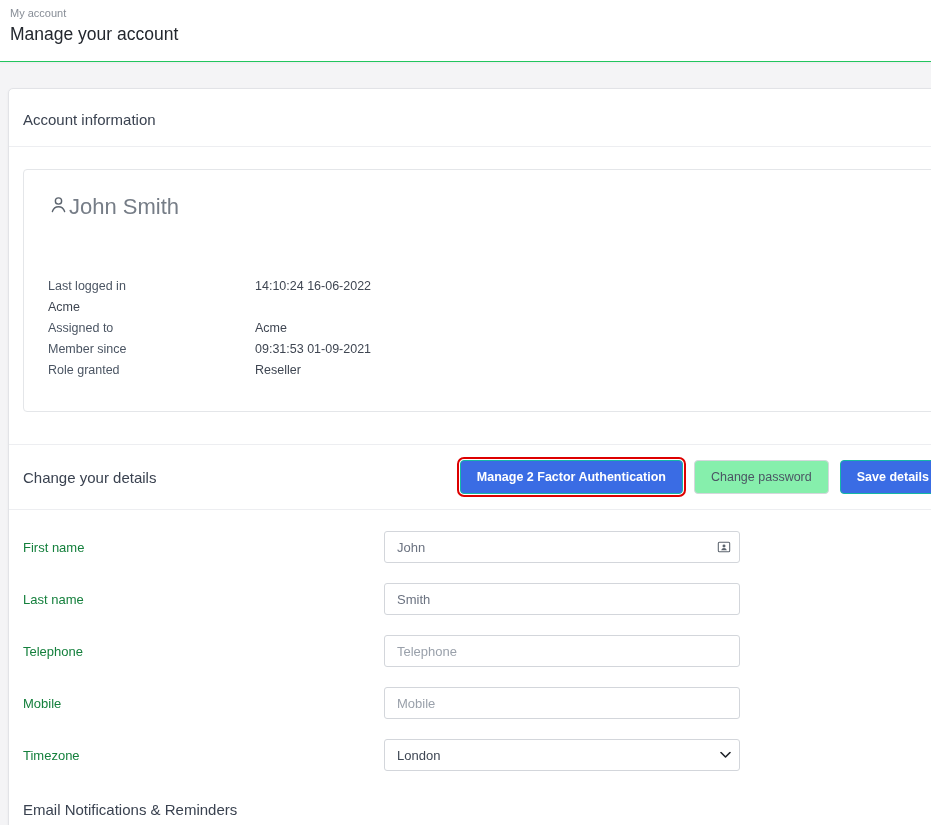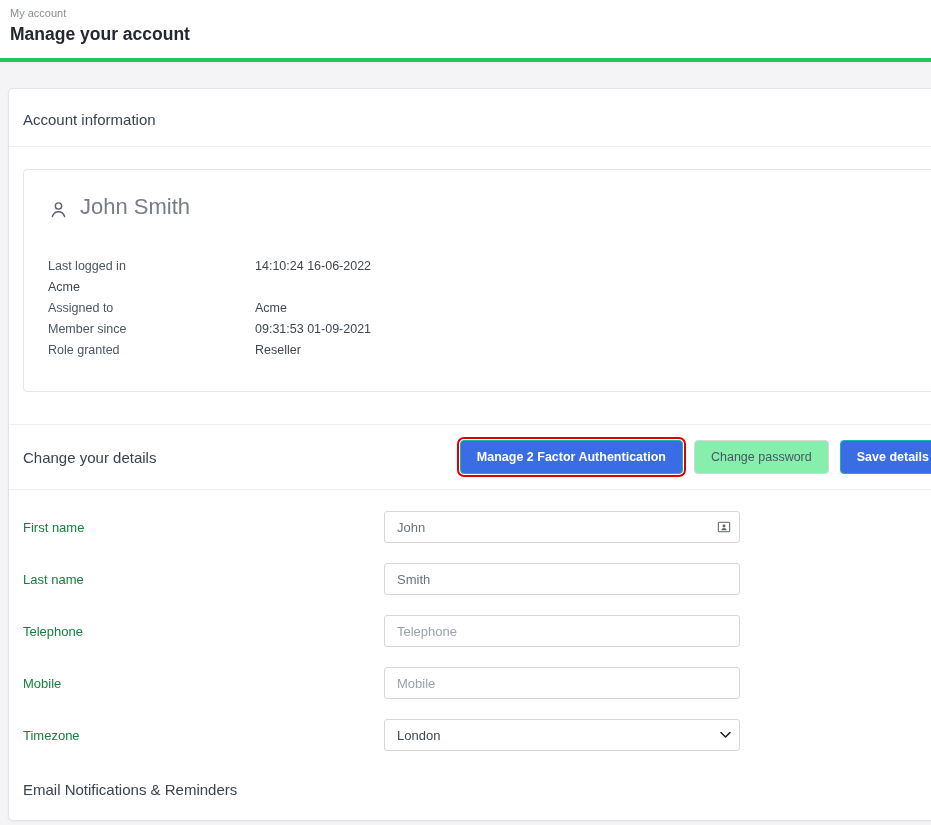--- a/index.html
+++ b/index.html
@@ -9,31 +9,31 @@
     background:#f4f4f6;
     color:#3a4250;
     position:relative;
   }
 
   
   .topbar {
     background:#fff;
     height:62px;
     padding:7px 0 0 10px;
-    border-bottom:4px solid #22c55e;
+    border-bottom:1px solid #22c55e;
     box-shadow:0 1px 2px rgba(0,0,0,.04);
   }
   .breadcrumb {
     font-size:11px;
     color:#878d96;
     cursor:pointer;
   }
   .page-title {
     font-size:17.5px;
-    font-weight:700;
+    font-weight:400;
     color:#23272e;
     margin-top:5px;
   }
 
   
   .card {
     background:#fff;
     border:1px solid #e2e3e7;
     border-radius:5px;
     box-shadow:0 1px 3px rgba(20,20,40,.05);
@@ -51,29 +51,28 @@
 
   
   .profile-box {
     border:1px solid #e4e6e9;
     border-radius:4px;
     margin:22px 14px 32px 14px;
     padding:24px 24px 30px 24px;
   }
   .profile-head {
     display:flex;
-    align-items:flex-end;
-    gap:11px;
+    align-items:flex-start;
   }
   .profile-name {
     font-size:22px;
     font-weight:400;
     color:#767d87;
   }
-  .detail-rows { margin-top:36px; }
+  .detail-rows { margin-top:56px; }
   .detail-row {
     display:flex;
     font-size:12.5px;
     line-height:21px;
   }
   .detail-label { width:207px; color:#4b5563; }
   .detail-value { color:#3f4652; }
 
   
   .section-header-row {

